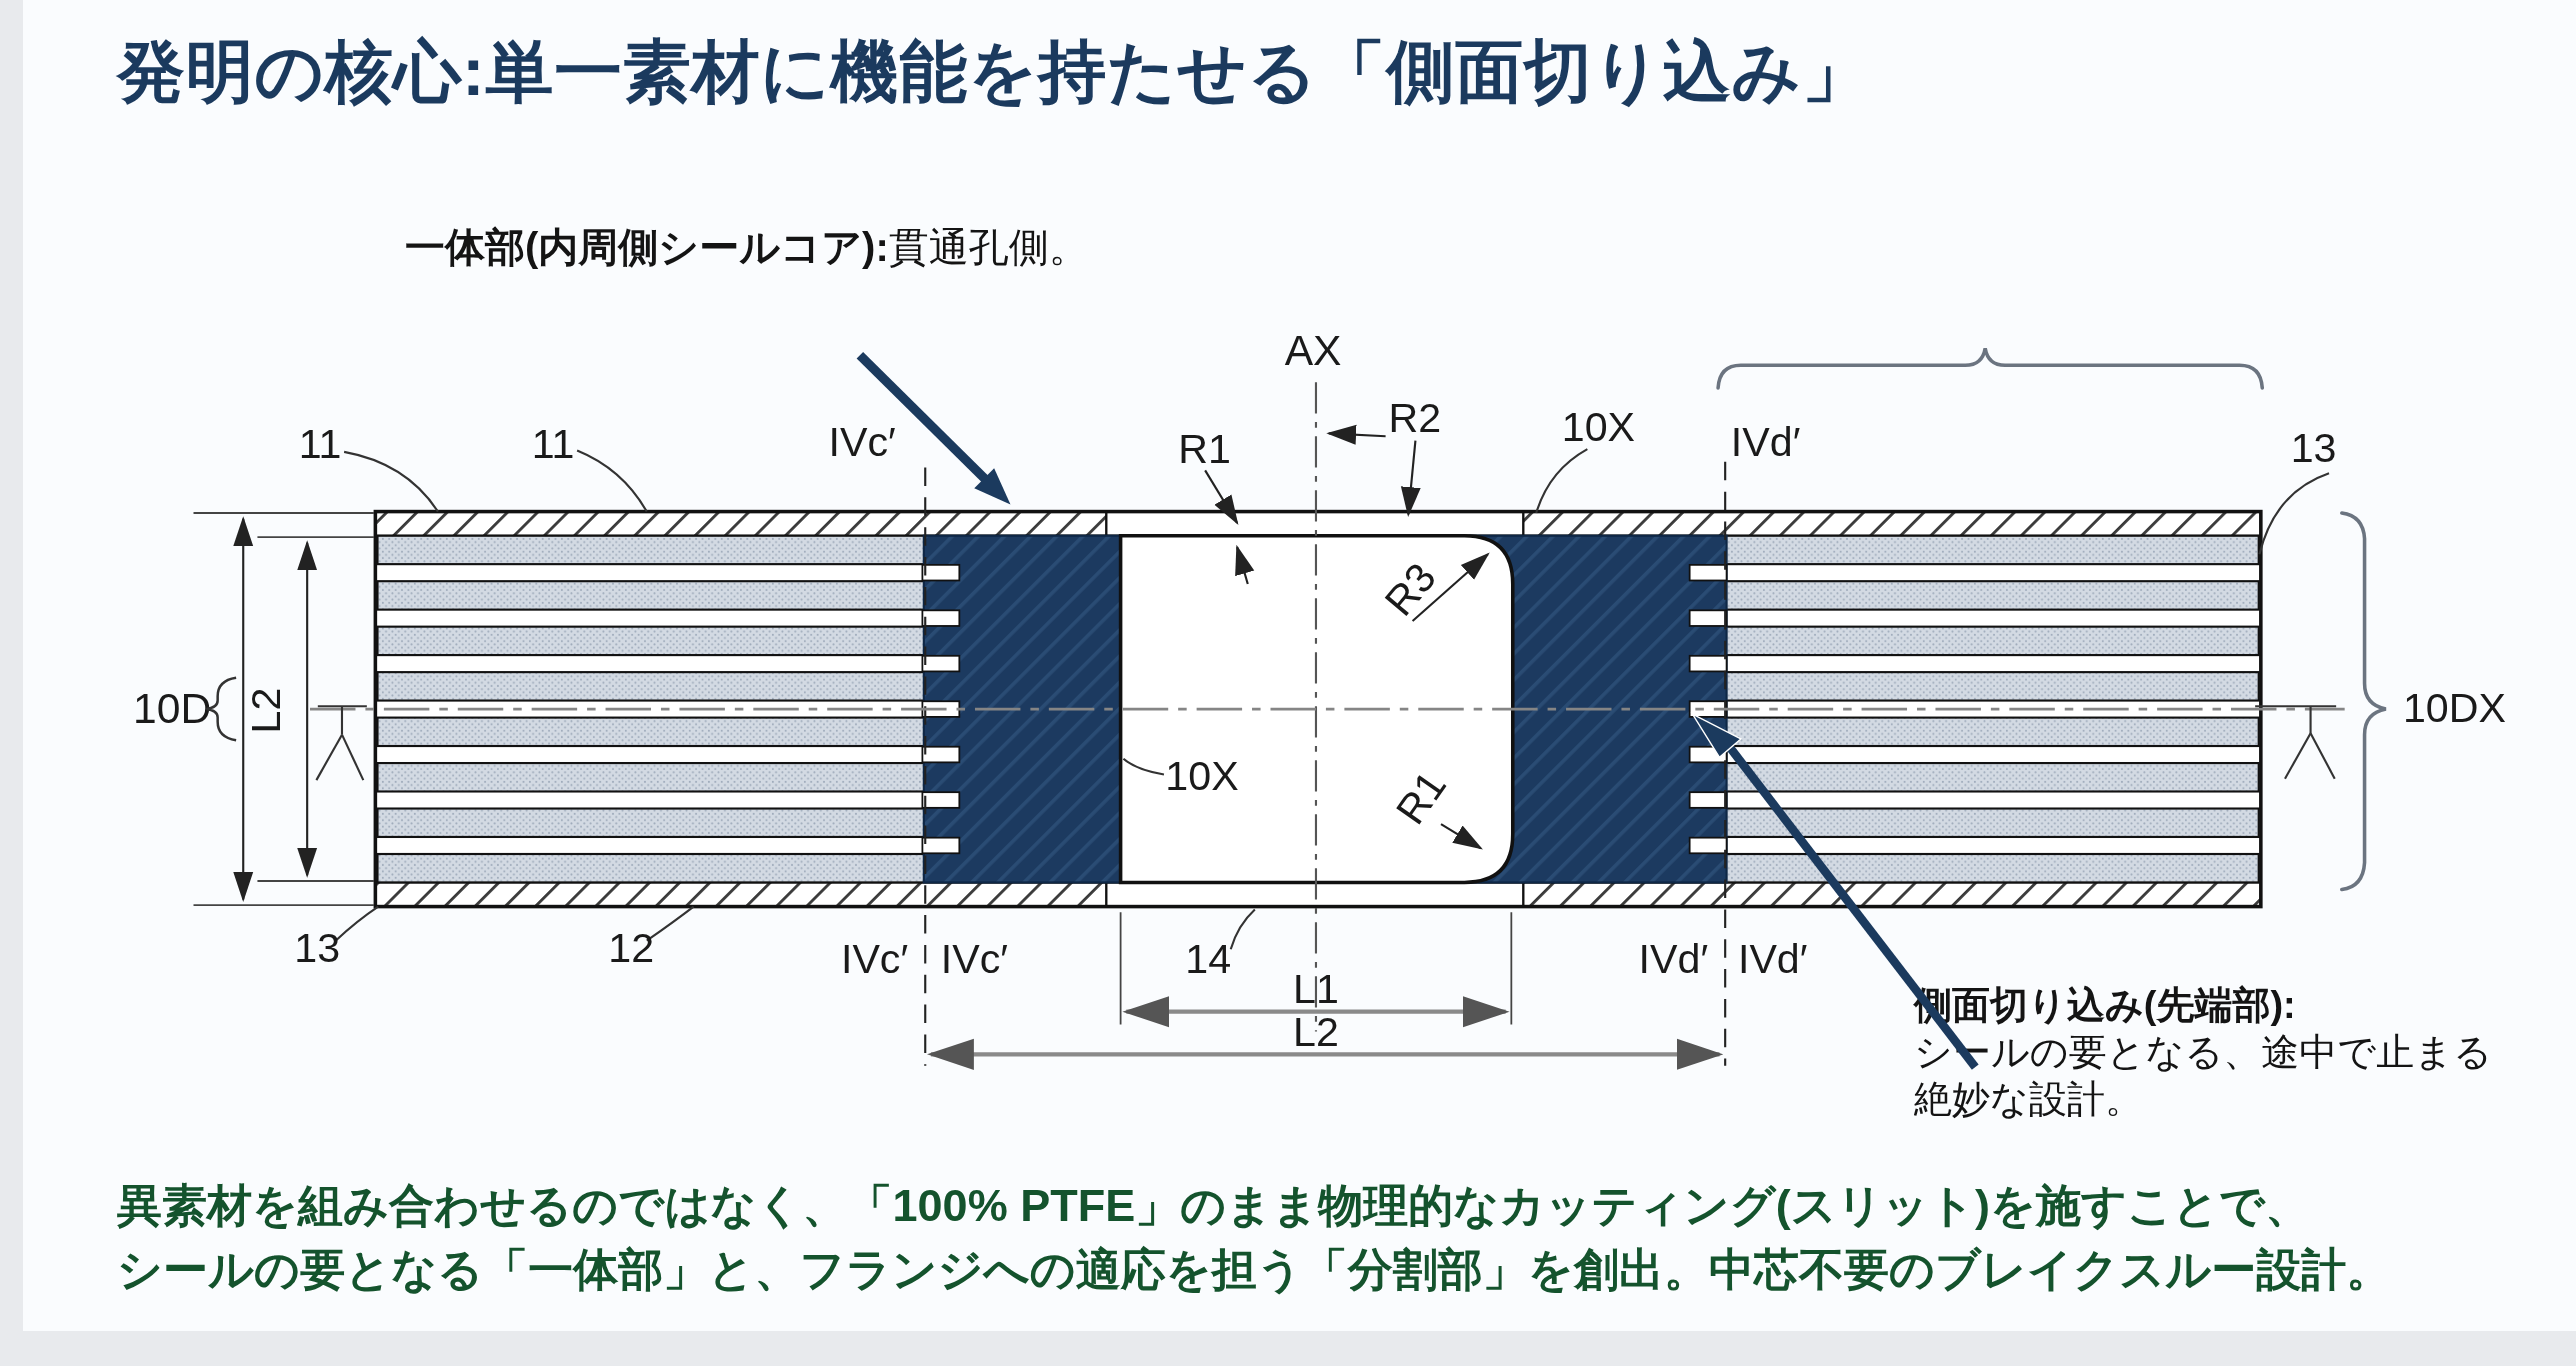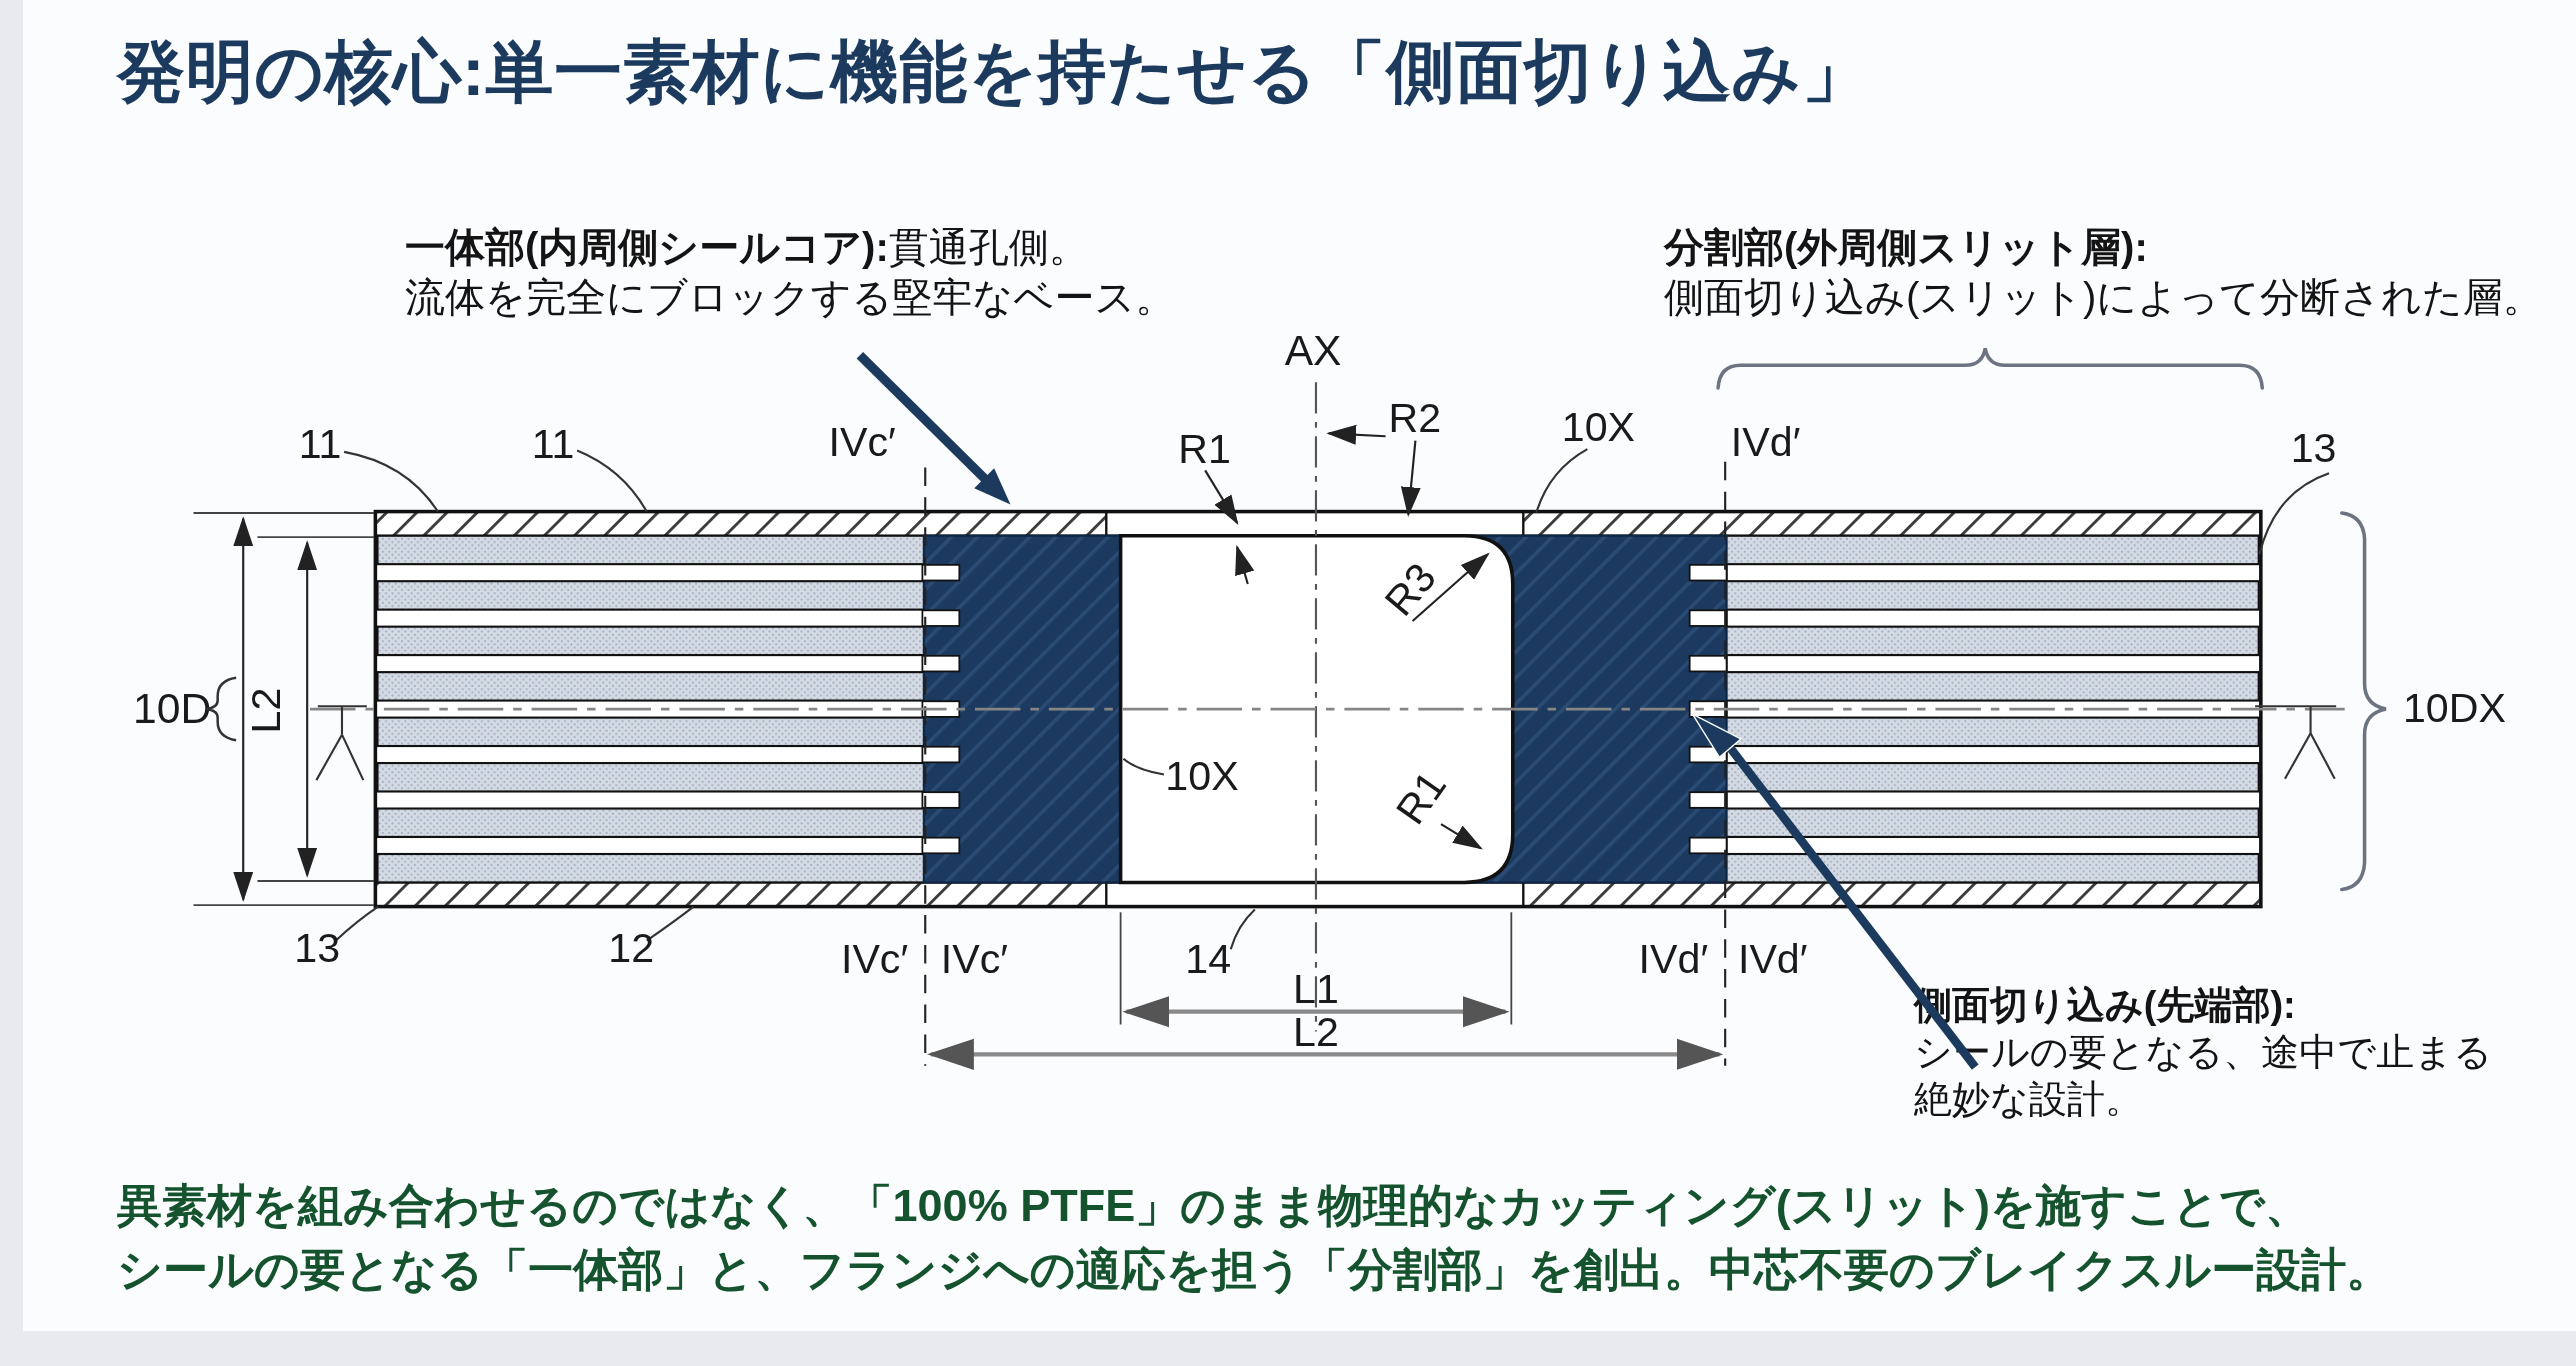--- a/index.html
+++ b/index.html
@@ -19,27 +19,22 @@
 </style>
 </head>
 <body>
 
 <div id="page">
 
   <div class="title">発明の核心:単一素材に機能を持たせる「側面切り込み」</div>
 
   <div class="callout" id="callout-core">
     <div><span class="hd">一体部(内周側シールコア):</span><span>貫通孔側。</span></div>
-    <div>流体を完全にブロックする堅牢なベース。</div>
   </div>
 
-  <div class="callout" id="callout-slit">
-    <div class="hd">分割部(外周側スリット層):</div>
-    <div>側面切り込み(スリット)によって分断された層。</div>
-  </div>
 
   <div class="callout" id="callout-tip">
     <div class="hd">側面切り込み(先端部):</div>
     <div>シールの要となる、途中で止まる</div>
     <div>絶妙な設計。</div>
   </div>
 
   <div class="footer">
     <div>異素材を組み合わせるのではなく、「100% PTFE」のまま物理的なカッティング(スリット)を施すことで、</div>
     <div>シールの要となる「一体部」と、フランジへの適応を担う「分割部」を創出。中芯不要のブレイクスルー設計。</div>

